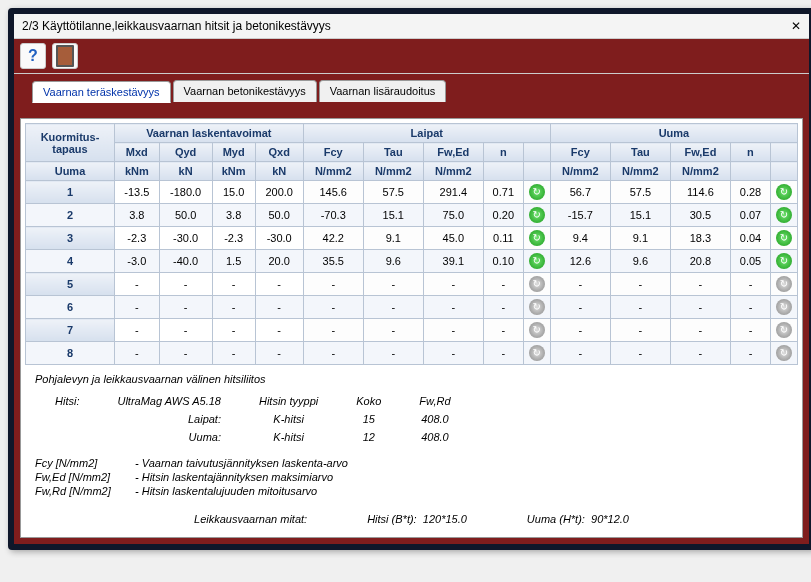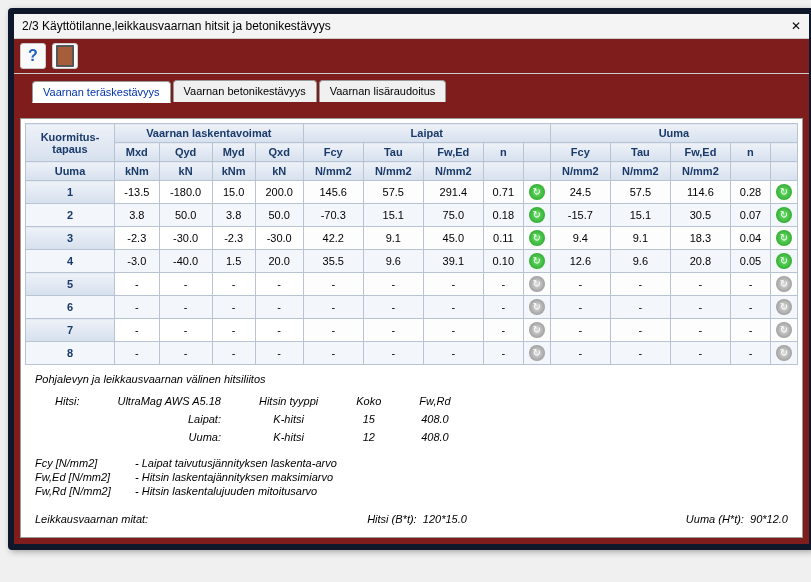--- a/index.html
+++ b/index.html
@@ -116,21 +116,21 @@
   }
   .info-table { margin: 6px 0 10px 0; }
   .info-table td { padding: 2px 18px; text-align: center; }
   .legend div { margin-bottom: 2px; }
   .legend span.key { display:inline-block; width: 100px; }
   .bottom {
     margin-top: 12px;
     padding: 4px 0;
     display: flex;
     gap: 60px;
-    justify-content: space-between;
+    justify-content: center;
     font-size: 11px;
   }
 </style>
 </head>
 <body>
 
 <div class="window">
   <div class="titlebar">
     <span>2/3  Käyttötilanne,leikkausvaarnan hitsit ja betonikestävyys</span>
     <span class="close">✕</span>
@@ -199,36 +199,36 @@
             <td class="rowhead">1</td>
             <td class="input">-13.5</td>
             <td class="input">-180.0</td>
             <td class="input">15.0</td>
             <td class="input">200.0</td>
             <td>145.6</td>
             <td>57.5</td>
             <td>291.4</td>
             <td>0.71</td>
             <td class="icon-cell"><span class="circ green">↻</span></td>
-            <td>24.5</td>
+            <td>56.7</td>
             <td>57.5</td>
             <td>114.6</td>
             <td>0.28</td>
             <td class="icon-cell"><span class="circ green">↻</span></td>
           </tr>
           <tr>
             <td class="rowhead">2</td>
             <td class="input">3.8</td>
             <td class="input">50.0</td>
             <td class="input">3.8</td>
             <td class="input">50.0</td>
             <td>-70.3</td>
             <td>15.1</td>
             <td>75.0</td>
-            <td>0.18</td>
+            <td>0.20</td>
             <td class="icon-cell"><span class="circ green">↻</span></td>
             <td>-15.7</td>
             <td>15.1</td>
             <td>30.5</td>
             <td>0.07</td>
             <td class="icon-cell"><span class="circ green">↻</span></td>
           </tr>
           <tr>
             <td class="rowhead">3</td>
             <td class="input">-2.3</td>
@@ -357,21 +357,21 @@
           <td></td>
           <td style="text-align:right">Uuma:</td>
           <td>K-hitsi</td>
           <td>12</td>
           <td>408.0</td>
         </tr>
       </tbody>
         </table>
 
       <div class="legend">
-        <div><span class="key">Fcy [N/mm2]</span><span>- Laipat taivutusjännityksen laskenta-arvo</span></div>
+        <div><span class="key">Fcy [N/mm2]</span><span>- Vaarnan taivutusjännityksen laskenta-arvo</span></div>
         <div><span class="key">Fw,Ed [N/mm2]</span><span>- Hitsin laskentajännityksen maksimiarvo</span></div>
         <div><span class="key">Fw,Rd [N/mm2]</span><span>- Hitsin laskentalujuuden mitoitusarvo</span></div>
       </div>
 
       <div class="bottom">
         <span>Leikkausvaarnan mitat:</span>
         <span><span>Hitsi (B*t):</span>&nbsp;&nbsp;<span>120*15.0</span></span>
         <span><span>Uuma (H*t):</span>&nbsp;&nbsp;<span>90*12.0</span></span>
       </div>
     </div>

